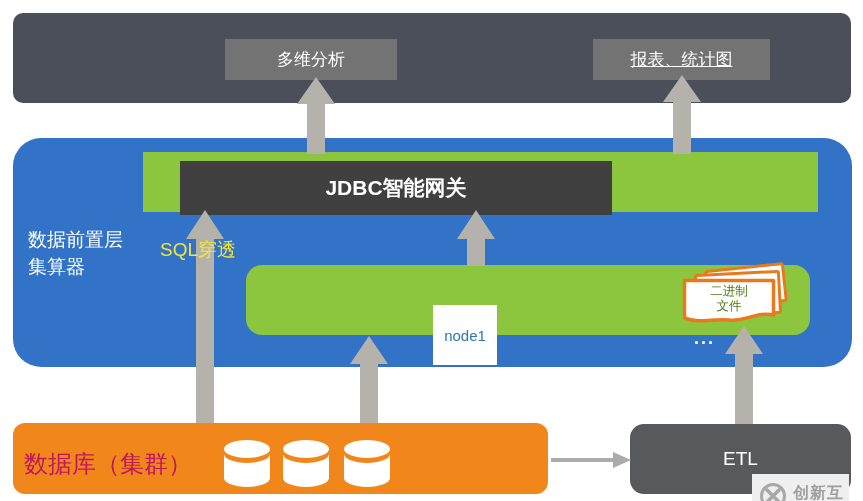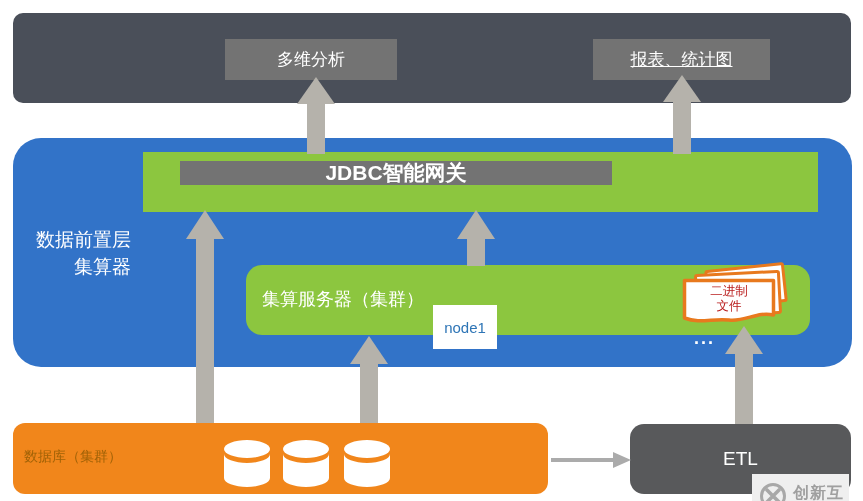--- a/index.html
+++ b/index.html
@@ -14,43 +14,43 @@
   
   .top-panel{left:13px;top:13px;width:838px;height:90px;background:#4A4F59;border-radius:10px;}
   .top-panel-label{left:30px;top:26px;color:#fff;font-size:19px;line-height:27px;}
   .top-box{top:31px;height:41px;background:#737373;color:#fff;font-size:17px;margin-top:8px;}
   .top-box.b1{left:225px;width:172px;}
   .top-box.b2{left:593px;width:177px;text-decoration:underline;}
 
   
   .blue-panel{left:13px;top:138px;width:839px;height:229px;background:#3273C8;border-radius:28px;}
   .green-bar{left:143px;top:152px;width:675px;height:60px;background:#8CC63F;}
-  .gateway-box{left:180px;top:161px;width:432px;height:24px;background:#737373;color:#fff;font-size:21px;font-weight:bold;justify-content:center;}
+  .gateway-box{left:180px;top:161px;width:432px;height:54px;background:#404040;color:#fff;font-size:21px;font-weight:bold;justify-content:center;}
   .jdbc-label{left:618px;top:161px;width:200px;height:42px;color:#fff;font-size:17px;}
-  .front-label{left:36px;top:226px;color:#fff;font-size:19px;line-height:27px;text-align:right;}
+  .front-label{left:28px;top:226px;color:#fff;font-size:19px;line-height:27px;}
   .sql-label{left:160px;top:237px;color:#F0E542;font-size:19px;z-index:5;}
   .server-box{left:246px;top:265px;width:564px;height:70px;background:#8CC63F;border-radius:16px;}
   .server-label{left:262px;top:287px;color:#fff;font-size:18px;z-index:2;}
-  .node{top:305px;width:64px;height:44px;background:#fff;color:#2E75B6;font-size:15px;z-index:4;}
+  .node{top:305px;width:64px;height:60px;background:#fff;color:#2E75B6;font-size:15px;z-index:4;}
   .node.n1{left:433px;}
   .node.n2{left:520px;}
   .node.n3{left:607px;}
   .dots{left:694px;top:328px;color:#fff;font-size:18px;font-weight:bold;letter-spacing:2px;z-index:4;}
 
   
   .binary-icon{left:682px;top:266px;width:110px;height:64px;z-index:4;}
   .sheet{position:absolute;background:#fff;border:3px solid #E8791E;border-radius:3px;}
   .sheet.s3{left:24px;top:0;width:74px;height:34px;transform:rotate(-6deg);}
   .sheet.s2{left:13px;top:6px;width:80px;height:38px;transform:rotate(-3deg);}
   .sheet-front{position:absolute;left:0;top:12px;}
-  .binary-label{position:absolute;left:6px;top:18px;width:82px;text-align:center;color:#b91c1c;font-size:12.5px;line-height:15px;z-index:2;}
+  .binary-label{position:absolute;left:6px;top:18px;width:82px;text-align:center;color:#4d7c0f;font-size:12.5px;line-height:15px;z-index:2;}
 
   
   .orange-panel{left:13px;top:423px;width:535px;height:71px;background:#F1861B;border-radius:12px;}
-  .db-label{left:24px;top:448px;color:#a16207;font-size:14px;font-family:Liberation Serif, serif;}
+  .db-label{left:24px;top:448px;color:#be185d;font-size:24px;font-family:Liberation Serif, serif;}
   .cyl{top:438px;width:48px;height:52px;}
   .cyl.c1{left:223px;} .cyl.c2{left:282px;} .cyl.c3{left:343px;}
   .etl-box{left:630px;top:424px;width:221px;height:70px;background:#58595B;border-radius:14px;color:#fff;font-size:19px;}
 
   
   .arrows{position:absolute;left:0;top:0;z-index:3;pointer-events:none;}
   .arrow-fill{fill:#B5B2AB;}
   .thin-fill{fill:#ABABAB;}
 
   
@@ -72,23 +72,23 @@
     <span>报表、统计图</span>
   </div>
 
   <div class="abs blue-panel"></div>
   <div class="abs green-bar"></div>
   <div class="abs gateway-box flexc">
     <span>JDBC智能网关</span>
   </div>
   <div class="abs front-label pre">数据前置层
 集算器</div>
+  <div class="abs sql-label">SQL穿透</div>
 
   <div class="abs server-box"></div>
-  <div class="abs server-label">集算服务器（集群）</div>
   <div class="abs node n1 flexc">node1</div>
   <div class="abs dots">...</div>
 
   <div class="abs binary-icon">
     <div class="sheet s3"></div>
     <div class="sheet s2"></div>
     <svg class="sheet-front" width="94" height="50" viewBox="0 0 94 50">
       <path d="M2.5 2.5 H91.5 V37 C76 33 63 44 47 42 C31 40 18 46 2.5 40 Z" fill="#ffffff" stroke="#E8791E" stroke-width="3.5" stroke-linejoin="round"></path>
     </svg>
     <div class="binary-label pre">二进制

